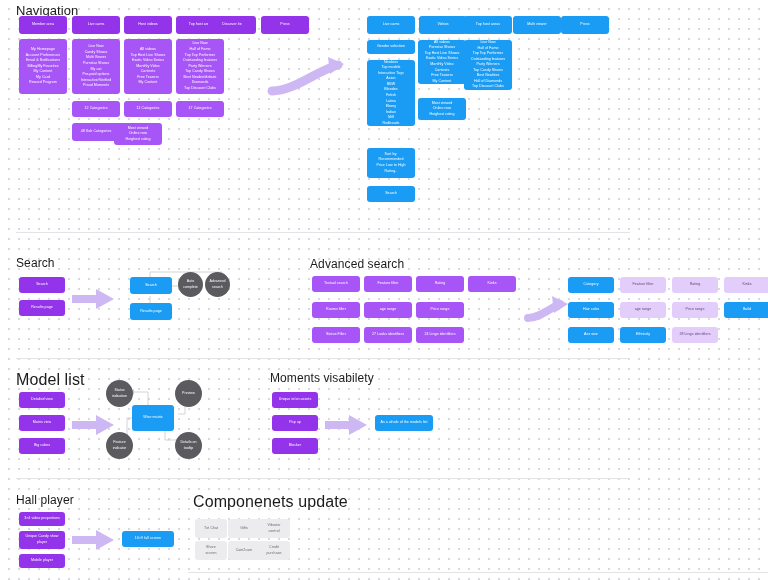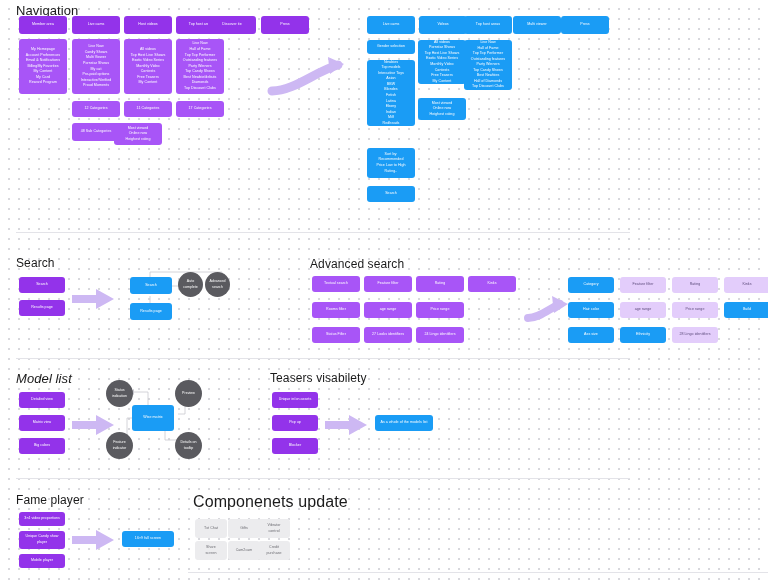--- a/index.html
+++ b/index.html
@@ -240,21 +240,21 @@
   <div class="node lilac" style="left:612px;top:302px;width:46px;height:16px;">age range</div>
   <div class="node lilac" style="left:664px;top:302px;width:46px;height:16px;">Price range</div>
   <div class="node cyan" style="left:716px;top:302px;width:46px;height:16px;">Build</div>
 
   <div class="node cyan" style="left:560px;top:327px;width:46px;height:16px;">Ass size</div>
   <div class="node cyan" style="left:612px;top:327px;width:46px;height:16px;">Ethnicity</div>
   <div class="node lilac" style="left:664px;top:327px;width:46px;height:16px;">28 Lingo identifiers</div>
 
   <div class="divider" style="left:8px;top:358px;width:614px;"></div>
 
-  <div class="section-title" style="left:8px;top:371px;font-size:13px;font-style:italic;">Model list</div>
+  <div class="section-title" style="left:8px;top:371px;font-size:16px;">Model list</div>
 
   <div class="node purple" style="left:11px;top:392px;width:46px;height:16px;">Detailed view</div>
   <div class="node purple" style="left:11px;top:415px;width:46px;height:16px;">Matrix view</div>
   <div class="node purple" style="left:11px;top:438px;width:46px;height:16px;">Big cubes</div>
 
   <svg class="flow" style="left:62px;top:412px;width:48px;height:26px;">
     <path d="M2,13 L30,13" stroke="#cdb8f3" stroke-width="8" fill="none"></path>
     <path d="M26,3 L44,13 L26,23 Z" fill="#cdb8f3"></path>
   </svg>
 
@@ -272,36 +272,36 @@
   <div class="circle" style="left:98px;top:380px;width:27px;height:27px;">Status
 indication</div>
   <div class="circle" style="left:167px;top:380px;width:27px;height:27px;">Preview</div>
   <div class="circle" style="left:98px;top:432px;width:27px;height:27px;">Feature
 indicator</div>
   <div class="circle" style="left:167px;top:432px;width:27px;height:27px;">Details on
 tooltip</div>
 
   <div class="node cyan" style="left:124px;top:405px;width:42px;height:26px;">Wise matrix</div>
 
-  <div class="section-title" style="left:262px;top:371px;font-size:12px;">Teasers visabilety</div>
+  <div class="section-title" style="left:262px;top:371px;font-size:12px;">Moments visabilety</div>
 
   <div class="node purple" style="left:264px;top:392px;width:46px;height:16px;">Unique in/on assets</div>
   <div class="node purple" style="left:264px;top:415px;width:46px;height:16px;">Pop up</div>
   <div class="node purple" style="left:264px;top:438px;width:46px;height:16px;">Blocker</div>
 
   <svg class="flow" style="left:315px;top:412px;width:48px;height:26px;">
     <path d="M2,13 L30,13" stroke="#cdb8f3" stroke-width="8" fill="none"></path>
     <path d="M26,3 L44,13 L26,23 Z" fill="#cdb8f3"></path>
   </svg>
 
   <div class="node cyan" style="left:367px;top:415px;width:58px;height:16px;">As a whole of the models list</div>
 
   <div class="divider" style="left:8px;top:478px;width:614px;"></div>
 
-  <div class="section-title" style="left:8px;top:493px;font-size:12px;">Fame player</div>
+  <div class="section-title" style="left:8px;top:493px;font-size:12px;">Hall player</div>
 
   <div class="node purple" style="left:11px;top:512px;width:46px;height:14px;">3×4 video proportions</div>
   <div class="node purple" style="left:11px;top:531px;width:46px;height:18px;">Unique Candy show
 player</div>
   <div class="node purple" style="left:11px;top:554px;width:46px;height:14px;">Mobile player</div>
 
   <svg class="flow" style="left:62px;top:527px;width:48px;height:26px;">
     <path d="M2,13 L30,13" stroke="#cdb8f3" stroke-width="8" fill="none"></path>
     <path d="M26,3 L44,13 L26,23 Z" fill="#cdb8f3"></path>
   </svg>

